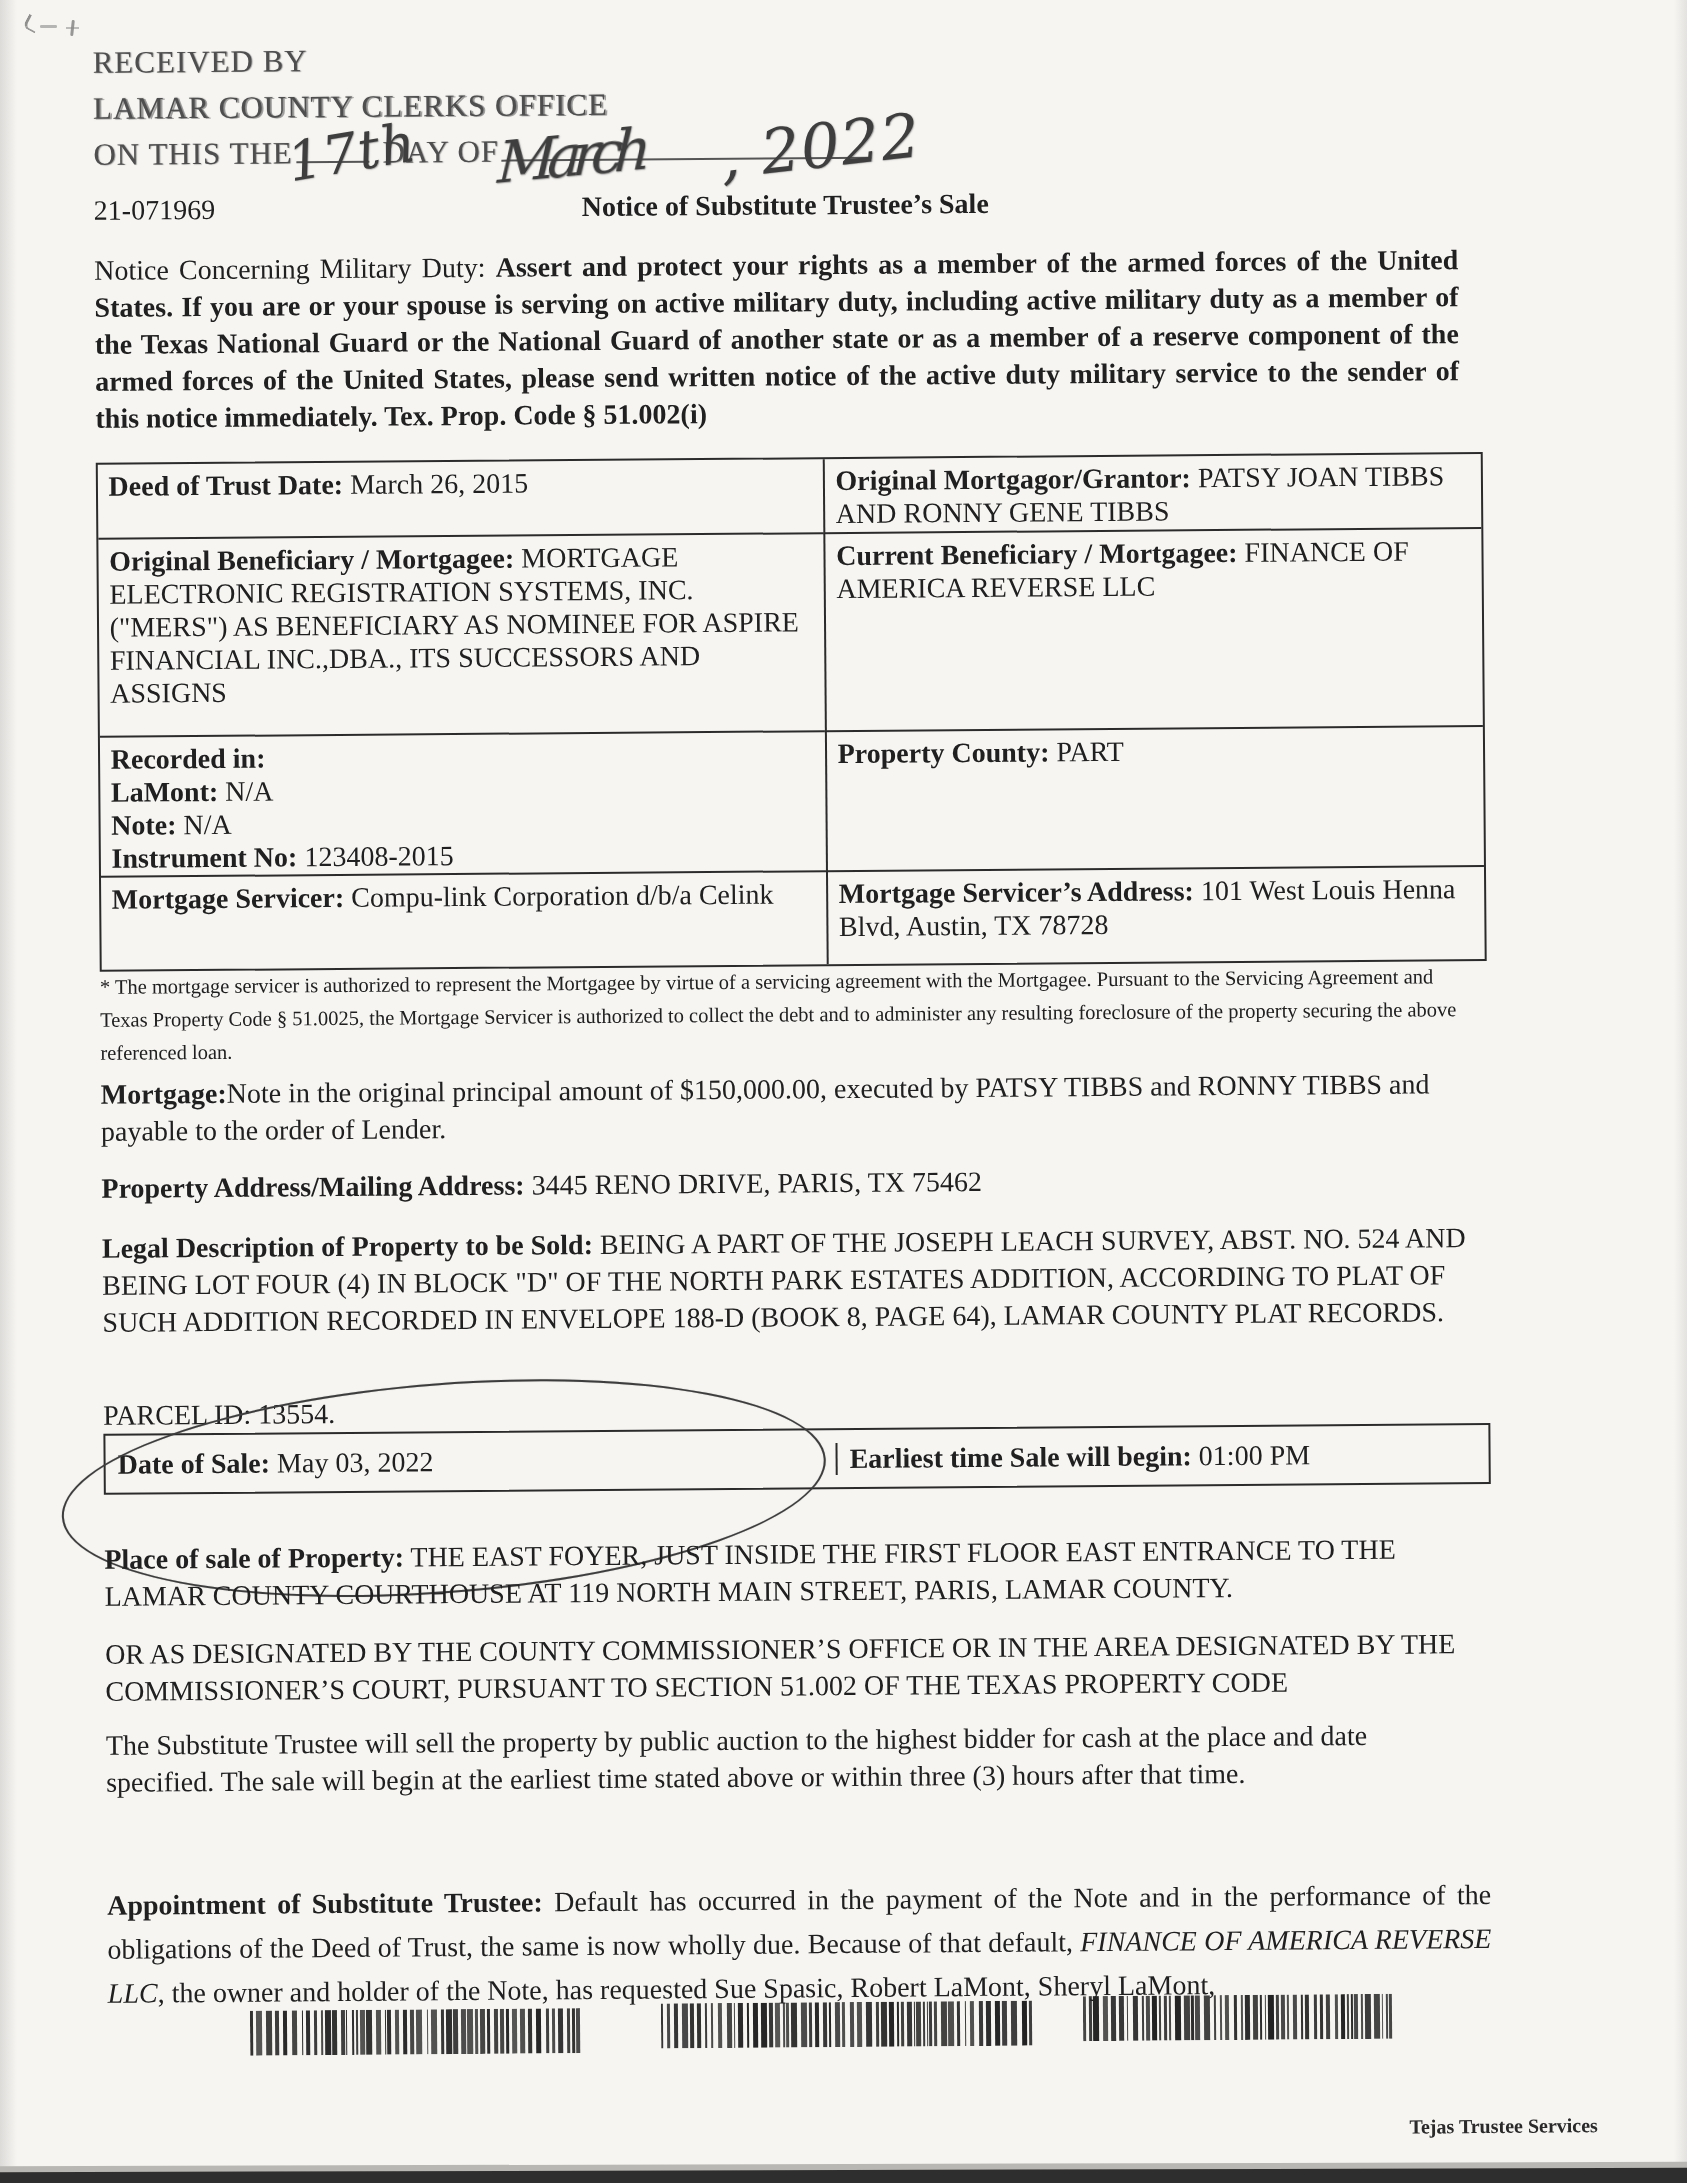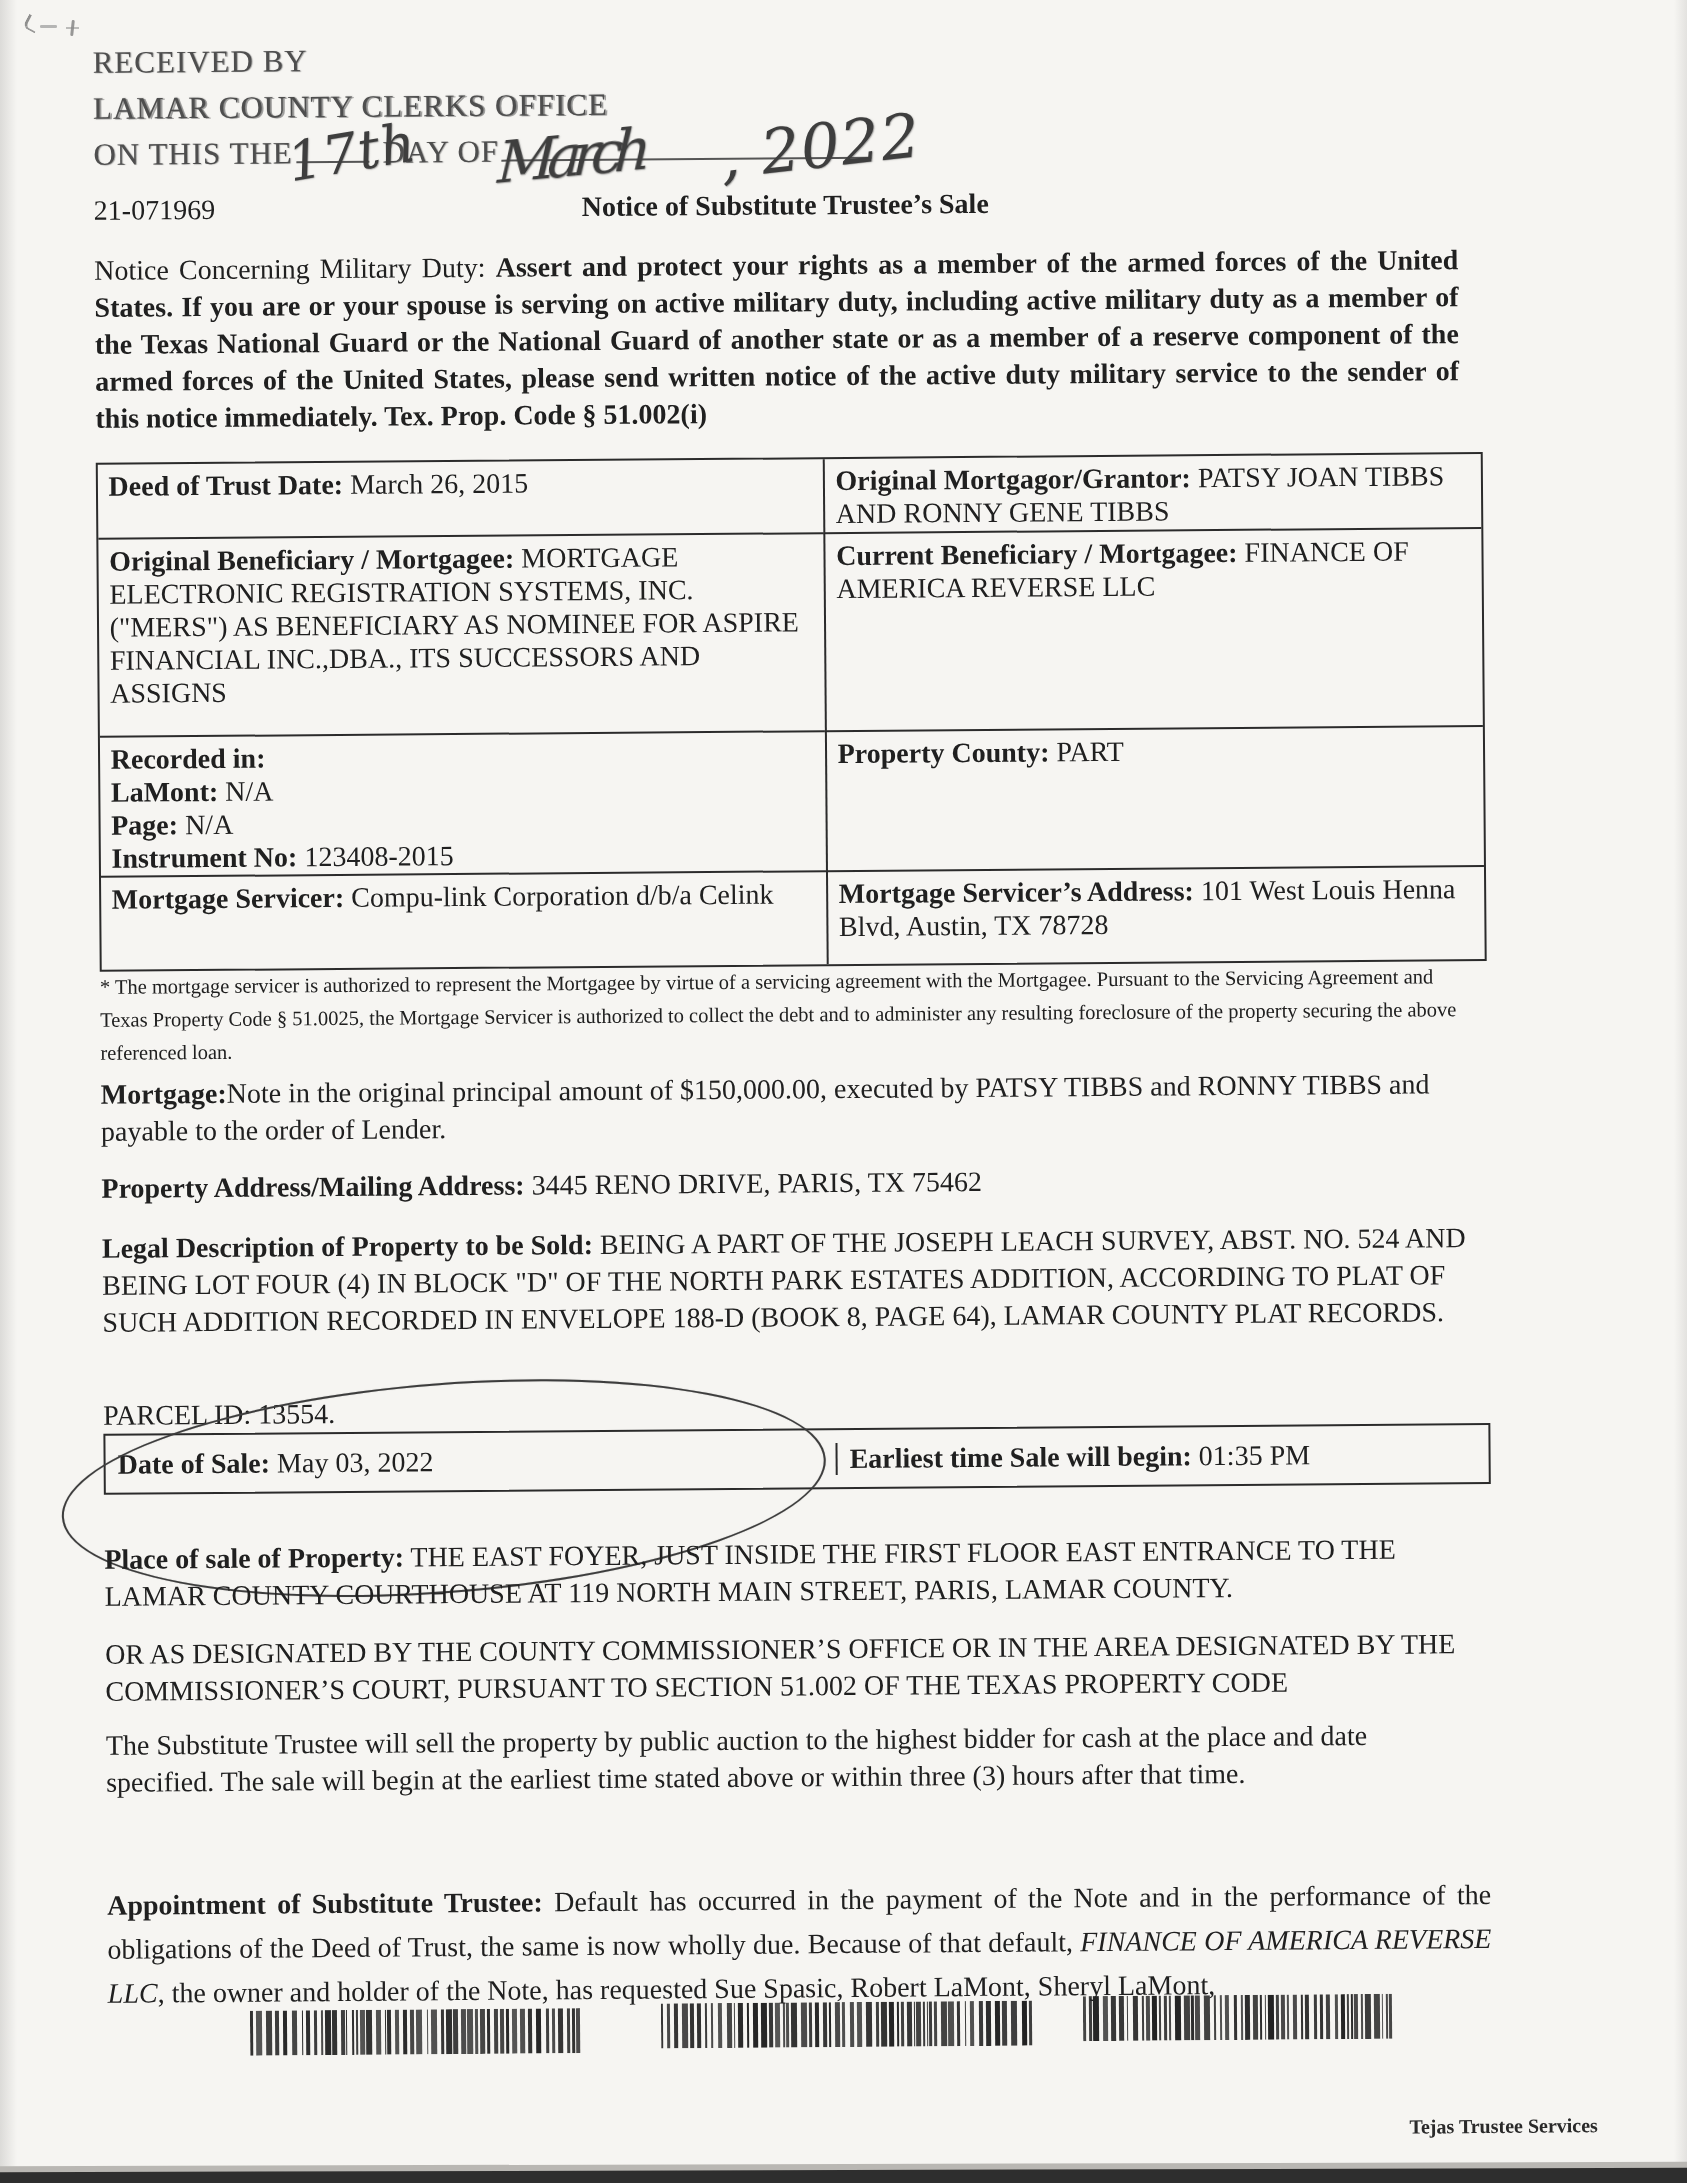--- a/index.html
+++ b/index.html
@@ -145,21 +145,21 @@
         <span>MORTGAGE ELECTRONIC REGISTRATION SYSTEMS, INC. ("MERS") AS BENEFICIARY AS NOMINEE FOR ASPIRE FINANCIAL INC.,DBA., ITS SUCCESSORS AND ASSIGNS</span>
       </div>
       <div class="cell rt bt">
         <span class="b">Current Beneficiary / Mortgagee:</span>
         <span>FINANCE OF AMERICA REVERSE LLC</span>
       </div>
 
       <div class="cell bt">
         <div><span class="b">Recorded in:</span></div>
         <div><span class="b">LaMont:</span> <span>N/A</span></div>
-        <div><span class="b">Page:</span> <span>N/A</span></div>
+        <div><span class="b">Note:</span> <span>N/A</span></div>
         <div><span class="b">Instrument No:</span> <span>123408-2015</span></div>
       </div>
       <div class="cell rt bt">
         <span class="b">Property County:</span>
         <span>PART</span>
       </div>
 
       <div class="cell bt">
         <span class="b">Mortgage Servicer:</span>
         <span>Compu-link Corporation d/b/a Celink</span>
@@ -186,21 +186,21 @@
 
     <div class="abs para parcel">PARCEL ID: 13554.</div>
 
     <div class="abs sale-table">
       <div class="sale-cell">
         <span class="b">Date of Sale:</span>
         <span>May 03, 2022</span>
       </div>
       <div class="sale-cell rt">
         <span class="b">Earliest time Sale will begin:</span>
-        <span>01:35 PM</span>
+        <span>01:00 PM</span>
       </div>
     </div>
 
     <div class="abs circle"></div>
 
     <div class="abs para place">
       <span class="b">Place of sale of Property:</span>
       <span>THE EAST FOYER, JUST INSIDE THE FIRST FLOOR EAST ENTRANCE TO THE LAMAR COUNTY COURTHOUSE AT 119 NORTH MAIN STREET, PARIS, LAMAR COUNTY.</span>
     </div>
 

